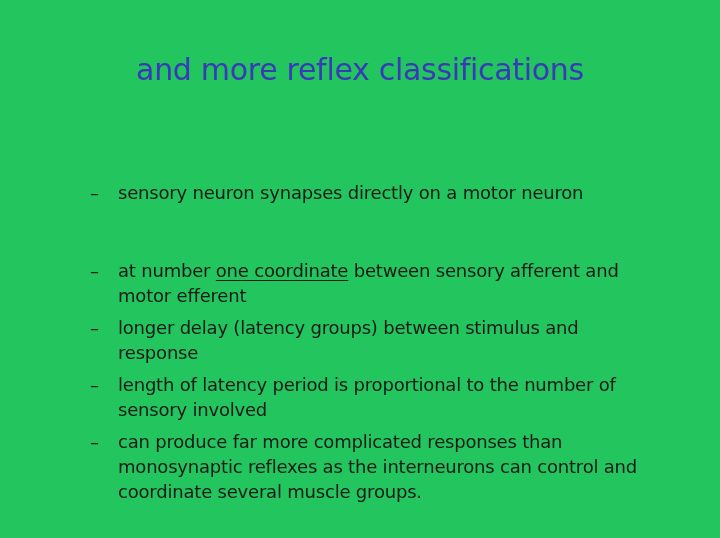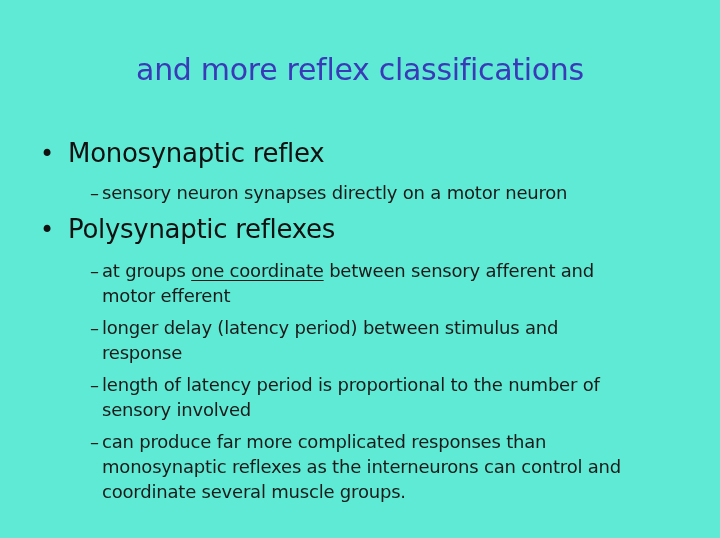--- a/index.html
+++ b/index.html
@@ -12,21 +12,21 @@
       height: 538px;
       position: relative;
       overflow: hidden;
       font-family: "DejaVu Sans", sans-serif;
       color: #1a1a1a;
     }
     .slide {
       position: absolute;
       left: 0; top: 0;
       width: 720px; height: 538px;
-      background: #5eead4;
+      background: #22c55e;
     }
     .title {
       position: absolute;
       left: 0;
       width: 720px;
       top: 52px;
       text-align: center;
       font-size: 30px;
       color: #3a3ab8;
       letter-spacing: -0.3px;
@@ -53,56 +53,50 @@
       color: #1a1a1a;
       letter-spacing: -0.2px;
     }
     .sub .dash {
       position: absolute;
       left: 0;
       top: 0;
     }
     .sub .txt {
       display: block;
-      margin-left: 12px;
+      margin-left: 28px;
       white-space: pre-line;
     }
     .ul {
       text-decoration: underline;
       text-underline-offset: 3px;
     }
   </style>
 </head>
 <body>
 
 <div class="slide">
 
   <div class="title">and more reflex classifications</div>
 
-  <div class="bullet" style="top:138px;">
-    <span class="dot">•</span><span>Monosynaptic reflex</span>
-  </div>
   <div class="sub" style="top:180px;">
     <span class="dash">–</span>
     <span class="txt">sensory neuron synapses directly on a motor neuron</span>
   </div>
 
-  <div class="bullet" style="top:214px;">
-    <span class="dot">•</span><span>Polysynaptic reflexes</span>
-  </div>
 
   <div class="sub" style="top:258px;">
     <span class="dash">–</span>
-    <span class="txt"><span>at groups </span><span class="ul">one coordinate</span><span> between sensory afferent and
+    <span class="txt"><span>at number </span><span class="ul">one coordinate</span><span> between sensory afferent and
 motor efferent</span></span>
   </div>
 
   <div class="sub" style="top:315px;">
     <span class="dash">–</span>
-    <span class="txt">longer delay (latency period) between stimulus and
+    <span class="txt">longer delay (latency groups) between stimulus and
 response</span>
   </div>
 
   <div class="sub" style="top:372px;">
     <span class="dash">–</span>
     <span class="txt">length of latency period is proportional to the number of
 sensory involved</span>
   </div>
 
   <div class="sub" style="top:429px;">

